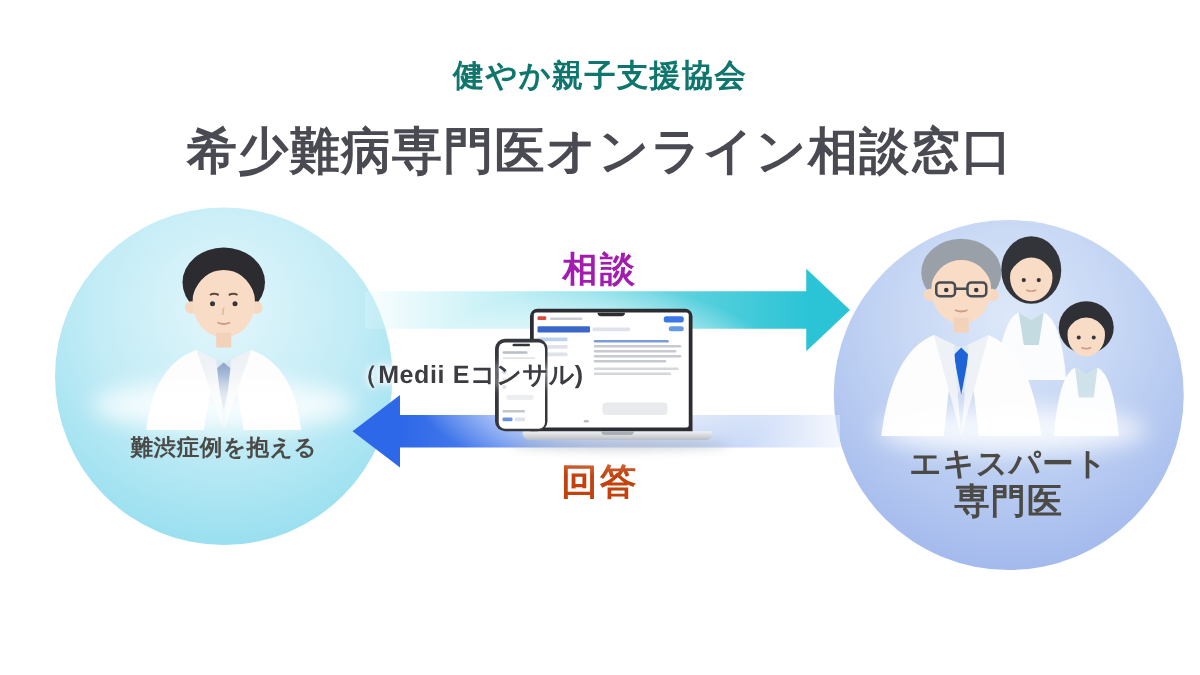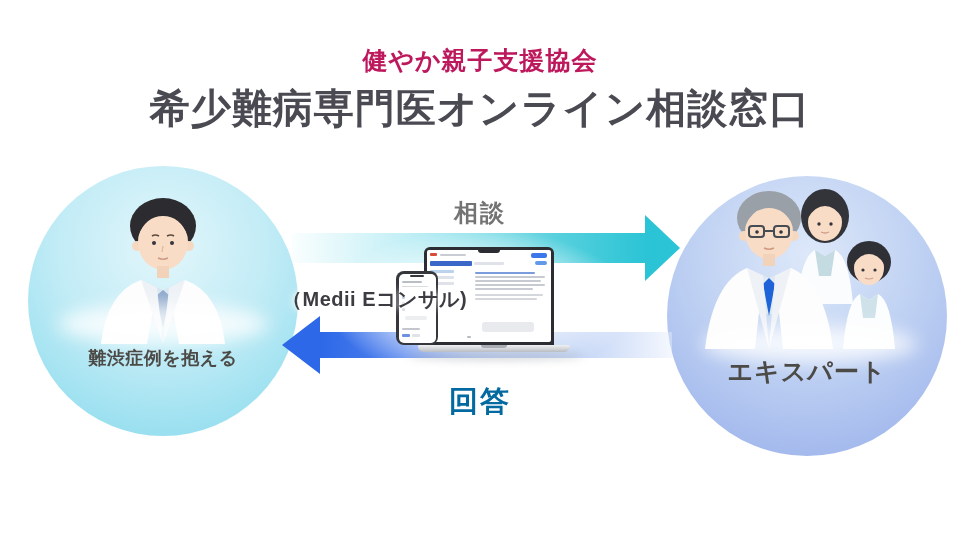--- a/index.html
+++ b/index.html
@@ -3,26 +3,26 @@
 <meta charset="utf-8">
 <style>
   html,body{margin:0;padding:0;background:#fff;}
   .stage{
     position:relative;width:960px;height:540px;margin:0 auto;
     background:#ffffff;overflow:hidden;
     font-family:"Liberation Sans","DejaVu Sans",sans-serif;
   }
   
   .hdr{position:absolute;left:0;top:44px;width:960px;text-align:center;}
-  .hdr-sub{font-size:25px;font-weight:bold;color:#be185d;letter-spacing:1px;}
-  .hdr-title{margin-top:4px;font-size:40px;font-weight:bold;color:#4a4a52;letter-spacing:1px;}
+  .hdr-sub{font-size:25px;font-weight:bold;color:#0f766e;letter-spacing:1px;}
+  .hdr-title{margin-top:16px;font-size:40px;font-weight:bold;color:#4a4a52;letter-spacing:1px;}
   
   .circle{position:absolute;border-radius:50%;overflow:hidden;}
   .circle.left{
-    left:28px;top:166px;width:270px;height:270px;
+    left:44px;top:166px;width:270px;height:270px;
     background:radial-gradient(circle at 50% 30%, #e3f6fb 0%, #c2ecf6 45%, #9be0f0 80%, #8adcee 100%);
   }
   .circle.right{
     left:667px;top:176px;width:280px;height:280px;
     background:radial-gradient(circle at 50% 28%, #dde8f9 0%, #c0d2f3 45%, #a5bbed 80%, #9bb2ea 100%);
   }
   .circle svg{position:absolute;}
   .fade-blob{position:absolute;background:#ffffff;filter:blur(9px);opacity:.8;border-radius:50%;}
   .cap{position:absolute;width:100%;text-align:center;color:#4c4a46;}
   .cap-sm{font-size:18px;font-weight:bold;letter-spacing:.5px;}
@@ -41,22 +41,22 @@
   .arrow-body-bottom{
     position:absolute;left:320px;top:332px;width:352px;height:26px;
     background:linear-gradient(to left, rgba(231,238,252,.45) 0%, #bcd0f5 30%, #5c8aee 70%, #2d68e8 100%);
   }
   .arrow-head-bottom{
     position:absolute;left:282px;top:316px;width:0;height:0;
     border-top:29px solid transparent;border-bottom:29px solid transparent;
     border-right:38px solid #2d68e8;
   }
   .lbl{position:absolute;width:200px;text-align:center;font-weight:bold;letter-spacing:2px;}
-  .lbl-consult{left:380px;top:197px;font-size:24px;color:#737373;}
-  .lbl-reply{left:380px;top:366px;font-size:29px;color:#0369a1;margin-top:16px;}
+  .lbl-consult{left:380px;top:197px;font-size:28px;color:#a21caf;}
+  .lbl-reply{left:380px;top:366px;font-size:29px;color:#c2410c;}
   
   .glow{
     position:absolute;left:330px;top:230px;width:300px;height:150px;
     background:radial-gradient(ellipse at center, rgba(255,255,255,.95) 0%, rgba(255,255,255,.55) 45%, rgba(255,255,255,0) 72%);
   }
   .laptop{position:absolute;left:424px;top:247px;width:130px;height:99px;
     background:#2c2d33;border-radius:6px 6px 0 0;padding:3px 3px 4px 3px;box-sizing:border-box;}
   .lp-screen{position:relative;width:100%;height:100%;background:#ffffff;border-radius:2px;overflow:hidden;}
   .lp-notch{position:absolute;left:50%;top:0;transform:translateX(-50%);width:22px;height:3px;background:#2c2d33;border-radius:0 0 3px 3px;}
   .ln{position:absolute;border-radius:1px;}
@@ -157,20 +157,21 @@
       <ellipse cx="172" cy="84" rx="15" ry="17" fill="#f8dcc6"></ellipse>
       <path d="M157 80 Q157 60 172 60 Q187 60 187 80 Q181 70 172 70 Q163 70 157 80 Z" fill="#2f3036"></path>
       <circle cx="166" cy="86" r="1.6" fill="#35353b"></circle>
         <circle cx="178" cy="86" r="1.6" fill="#35353b"></circle>
       <path d="M168 94 Q172 96 176 94" stroke="#cf9b85" stroke-width="1.2" fill="none"></path>
       <path d="M146 165 Q150 116 163 110 L172 116 L181 110 Q194 116 198 165 Z" fill="#fcfdfe"></path>
       <path d="M163 110 L172 116 L181 110 L178 134 L166 134 Z" fill="#cfe2ea"></path>
     </svg>
     <div class="fade-blob" style="left:35px;top:150px;width:215px;height:36px;"></div>
     <div class="cap cap-md" style="top:181px;text-align:center;">エキスパート</div>
+    <div class="cap cap-lg" style="top:210px;">専門医</div>
   </div>
 
   <div class="arrow-body-top"></div>
   <div class="arrow-head-top"></div>
   <div class="lbl lbl-consult">相談</div>
 
   <div class="arrow-body-bottom"></div>
   <div class="arrow-head-bottom"></div>
   <div class="lbl lbl-reply">回答</div>
 

